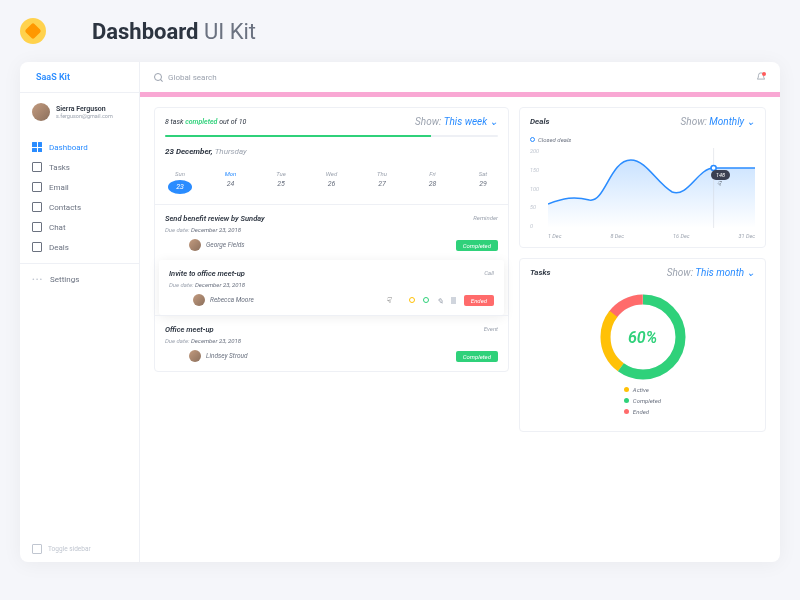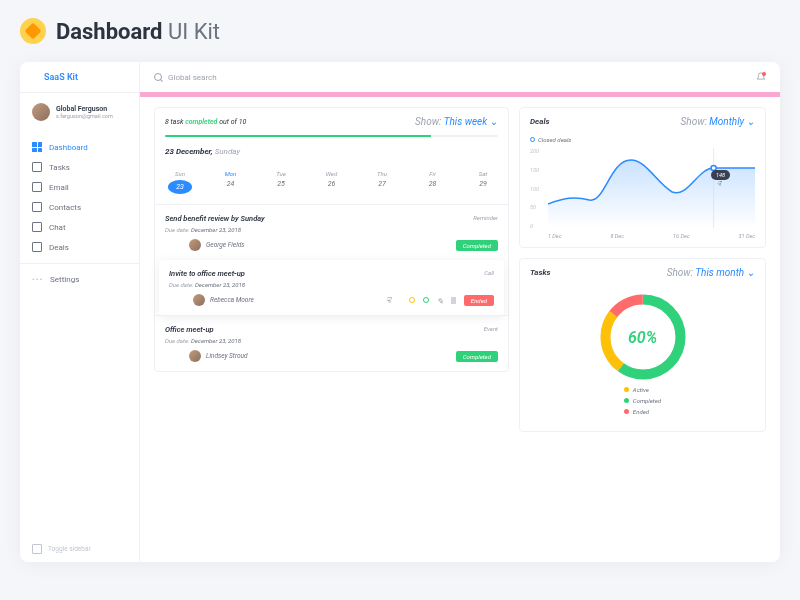--- a/index.html
+++ b/index.html
@@ -1,24 +1,24 @@
 <!DOCTYPE html>
 <html><head>
 <meta charset="utf-8">
 <style>
 * { margin: 0; padding: 0; box-sizing: border-box; font-family: -apple-system, BlinkMacSystemFont, 'Segoe UI', Roboto, sans-serif; }
 body { background: #f5f6fa; width: 800px; height: 600px; overflow: hidden; }
 .page-header { display: flex; align-items: center; padding: 18px 20px; gap: 10px; }
 .logo-circle { width: 26px; height: 26px; border-radius: 50%; background: #ffd24d; display: flex; align-items: center; justify-content: center; }
 .logo-inner { width: 12px; height: 12px; background: #ff9800; border-radius: 2px; transform: rotate(45deg); }
-.page-title { font-size: 22px; font-weight: 700; color: #2c3440; }
+.page-title { font-size: 22px; font-weight: 700; color: #2c3440; margin-left: 36px; }
 .page-title .light { font-weight: 400; color: #6b7280; }
 .app { margin: 0 20px; background: #fff; border-radius: 8px; box-shadow: 0 2px 20px rgba(0,0,0,0.05); display: flex; height: 500px; font-size: 8px; overflow: hidden; }
 .sidebar { width: 120px; border-right: 1px solid #eef0f5; display: flex; flex-direction: column; }
-.brand { padding: 10px 24px; color: #2a8cff; font-weight: 600; font-size: 9px; border-bottom: 1px solid #eef0f5; }
+.brand { padding: 10px 16px; color: #2a8cff; font-weight: 600; font-size: 9px; border-bottom: 1px solid #eef0f5; }
 .user { padding: 10px 12px; display: flex; align-items: center; gap: 6px; }
 .avatar { width: 18px; height: 18px; border-radius: 50%; background: linear-gradient(135deg,#c39b7f,#8b6f5c); flex-shrink: 0; }
 .avatar.sm { width: 12px; height: 12px; }
 .user-info { overflow: hidden; }
 .user-name { font-size: 7px; font-weight: 600; color: #2c3440; }
 .user-email { font-size: 5.5px; color: #9ca3af; }
 .nav { padding: 6px 0; flex: 1; }
 .nav-item { display: flex; align-items: center; gap: 7px; padding: 5px 12px; color: #6b7280; cursor: pointer; }
 .nav-item.active { color: #2a8cff; }
 .nav-icon { width: 10px; height: 10px; border: 1px solid currentColor; border-radius: 1px; flex-shrink: 0; }
@@ -99,21 +99,21 @@
     </div>
   <div class="page-title"><span>Dashboard</span><span class="light"> UI Kit</span></div>
 </div>
 
 <div class="app">
   <aside class="sidebar">
     <div class="brand">SaaS Kit</div>
     <div class="user">
       <div class="avatar"></div>
       <div class="user-info">
-        <div class="user-name">Global Ferguson</div>
+        <div class="user-name">Sierra Ferguson</div>
         <div class="user-email">s.ferguson@gmail.com</div>
       </div>
     </div>
     <nav class="nav">
       <div class="nav-item active">
           <span class="nav-icon grid">
             <span></span>
             <span></span>
             <span></span>
             <span></span>
@@ -168,21 +168,21 @@
     <div class="content">
       <div class="col-l">
         <div class="card">
           <div class="stats-row">
             <div class="stats-text"><span>8 task </span><span class="green">completed</span><span> out of 10</span></div>
             <div class="show-label"><span>Show:</span> <span class="show-link"><span>This week</span> <span>⌄</span></span></div>
           </div>
           <div class="progress">
               <div class="progress-fill"></div>
             </div>
-          <div class="date-row"><b>23 December, </b><span class="muted">Sunday</span></div>
+          <div class="date-row"><b>23 December, </b><span class="muted">Thursday</span></div>
           <div class="week" id="week">
               <div class="day selected"><div class="day-name">Sun</div><div class="day-num">23</div></div>
               <div class="day active">
                 <div class="day-name">Mon</div>
                 <div class="day-num">24</div>
               </div>
               <div class="day">
                 <div class="day-name">Tue</div>
                 <div class="day-num">25</div>
               </div>

